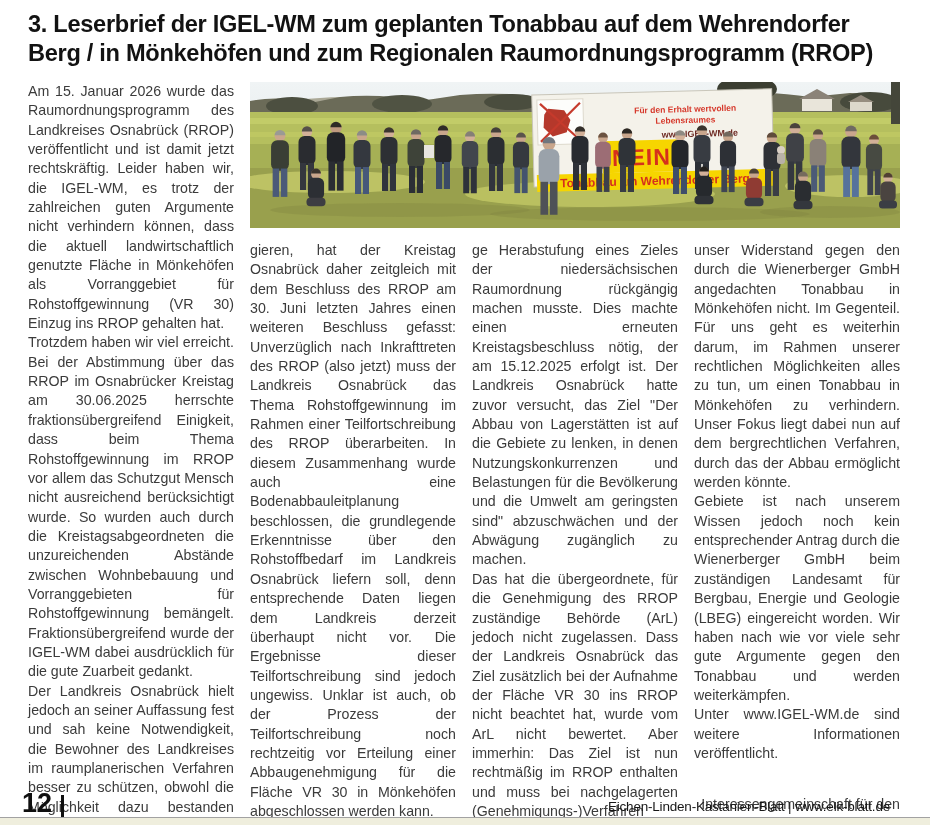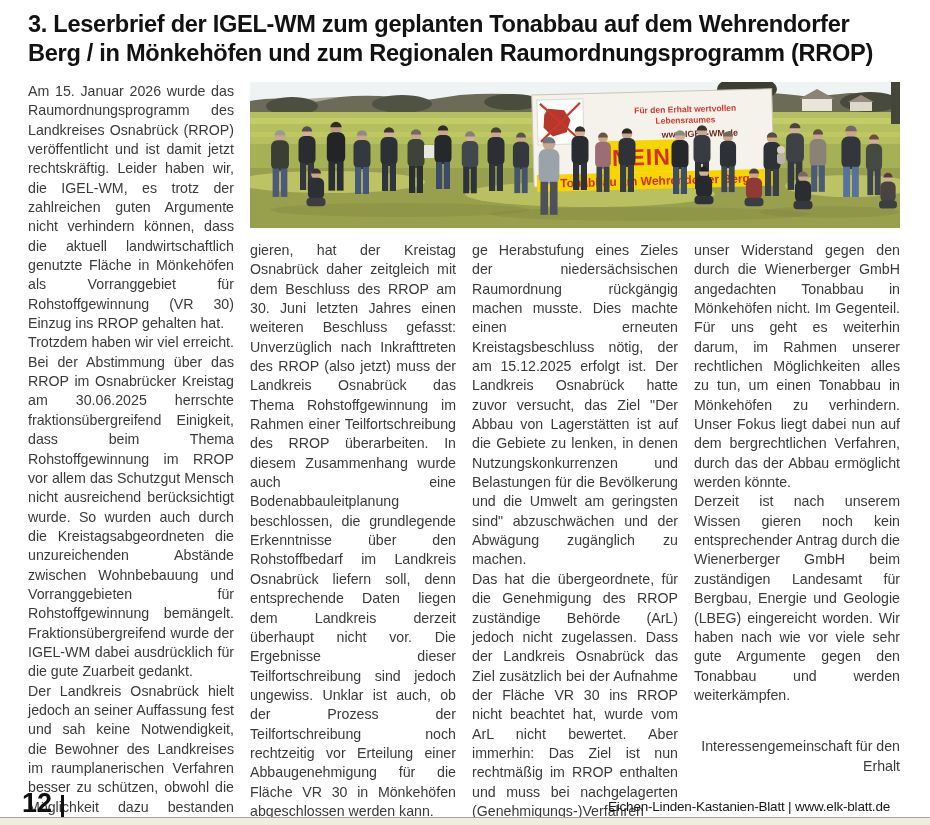--- a/index.html
+++ b/index.html
@@ -303,21 +303,22 @@
           <p>gieren, hat der Kreistag Osnabrück daher zeitgleich mit dem Beschluss des RROP am 30. Juni letzten Jahres einen weiteren Beschluss gefasst: Unverzüglich nach Inkrafttreten des RROP (also jetzt) muss der Landkreis Osnabrück das Thema Rohstoffgewinnung im Rahmen einer Teilfortschreibung des RROP überarbeiten. In diesem Zusammenhang wurde auch eine Bodenabbauleitplanung beschlossen, die grundlegende Erkenntnisse über den Rohstoffbedarf im Landkreis Osnabrück liefern soll, denn entsprechende Daten liegen dem Landkreis derzeit überhaupt nicht vor. Die Ergebnisse dieser Teilfortschreibung sind jedoch ungewiss. Unklar ist auch, ob der Prozess der Teilfortschreibung noch rechtzeitig vor Erteilung einer Abbaugenehmigung für die Fläche VR 30 in Mönkehöfen abgeschlossen werden kann.</p>
           <p>Einen weiteren Erfolg konnten wir für uns verbuchen: Wir haben erreicht, dass der Landkreis Osnabrück die von uns mehrfach bemängelte, unzulässi-</p>
         </div>
         <div class="col">
           <p>ge Herabstufung eines Zieles der niedersächsischen Raumordnung rückgängig machen musste. Dies machte einen erneuten Kreistagsbeschluss nötig, der am 15.12.2025 erfolgt ist. Der Landkreis Osnabrück hatte zuvor versucht, das Ziel "Der Abbau von Lagerstätten ist auf die Gebiete zu lenken, in denen Nutzungskonkurrenzen und Belastungen für die Bevölkerung und die Umwelt am geringsten sind" abzuschwächen und der Abwägung zugänglich zu machen.</p>
           <p>Das hat die übergeordnete, für die Genehmigung des RROP zuständige Behörde (ArL) jedoch nicht zugelassen. Dass der Landkreis Osnabrück das Ziel zusätzlich bei der Aufnahme der Fläche VR 30 ins RROP nicht beachtet hat, wurde vom ArL nicht bewertet. Aber immerhin: Das Ziel ist nun rechtmäßig im RROP enthalten und muss bei nachgelagerten (Genehmigungs-)Verfahren berücksichtigt werden.</p>
 
         </div>
         <div class="col">
           <p>unser Widerstand gegen den durch die Wienerberger GmbH angedachten Tonabbau in Mönkehöfen nicht. Im Gegenteil. Für uns geht es weiterhin darum, im Rahmen unserer rechtlichen Möglichkeiten alles zu tun, um einen Tonabbau in Mönkehöfen zu verhindern. Unser Fokus liegt dabei nun auf dem bergrechtlichen Verfahren, durch das der Abbau ermöglicht werden könnte.</p>
-          <p>Derzeit ist nach unserem Wissen gieren noch kein entsprechender Antrag durch die Wienerberger GmbH beim zuständigen Landesamt für Bergbau, Energie und Geologie (LBEG) eingereicht worden. Wir haben nach wie vor viele sehr gute Argumente gegen den Tonabbau und werden weiterkämpfen.</p>
+          <p>Gebiete ist nach unserem Wissen jedoch noch kein entsprechender Antrag durch die Wienerberger GmbH beim zuständigen Landesamt für Bergbau, Energie und Geologie (LBEG) eingereicht worden. Wir haben nach wie vor viele sehr gute Argumente gegen den Tonabbau und werden weiterkämpfen.</p>
+          <p>Unter www.IGEL-WM.de sind weitere Informationen veröffentlicht.</p>
           <div class="signature">
             <span>Interessengemeinschaft für den Erhalt</span>
 
           </div>
         </div>
       </div>
 
     </div>
   </div>
 </div>

